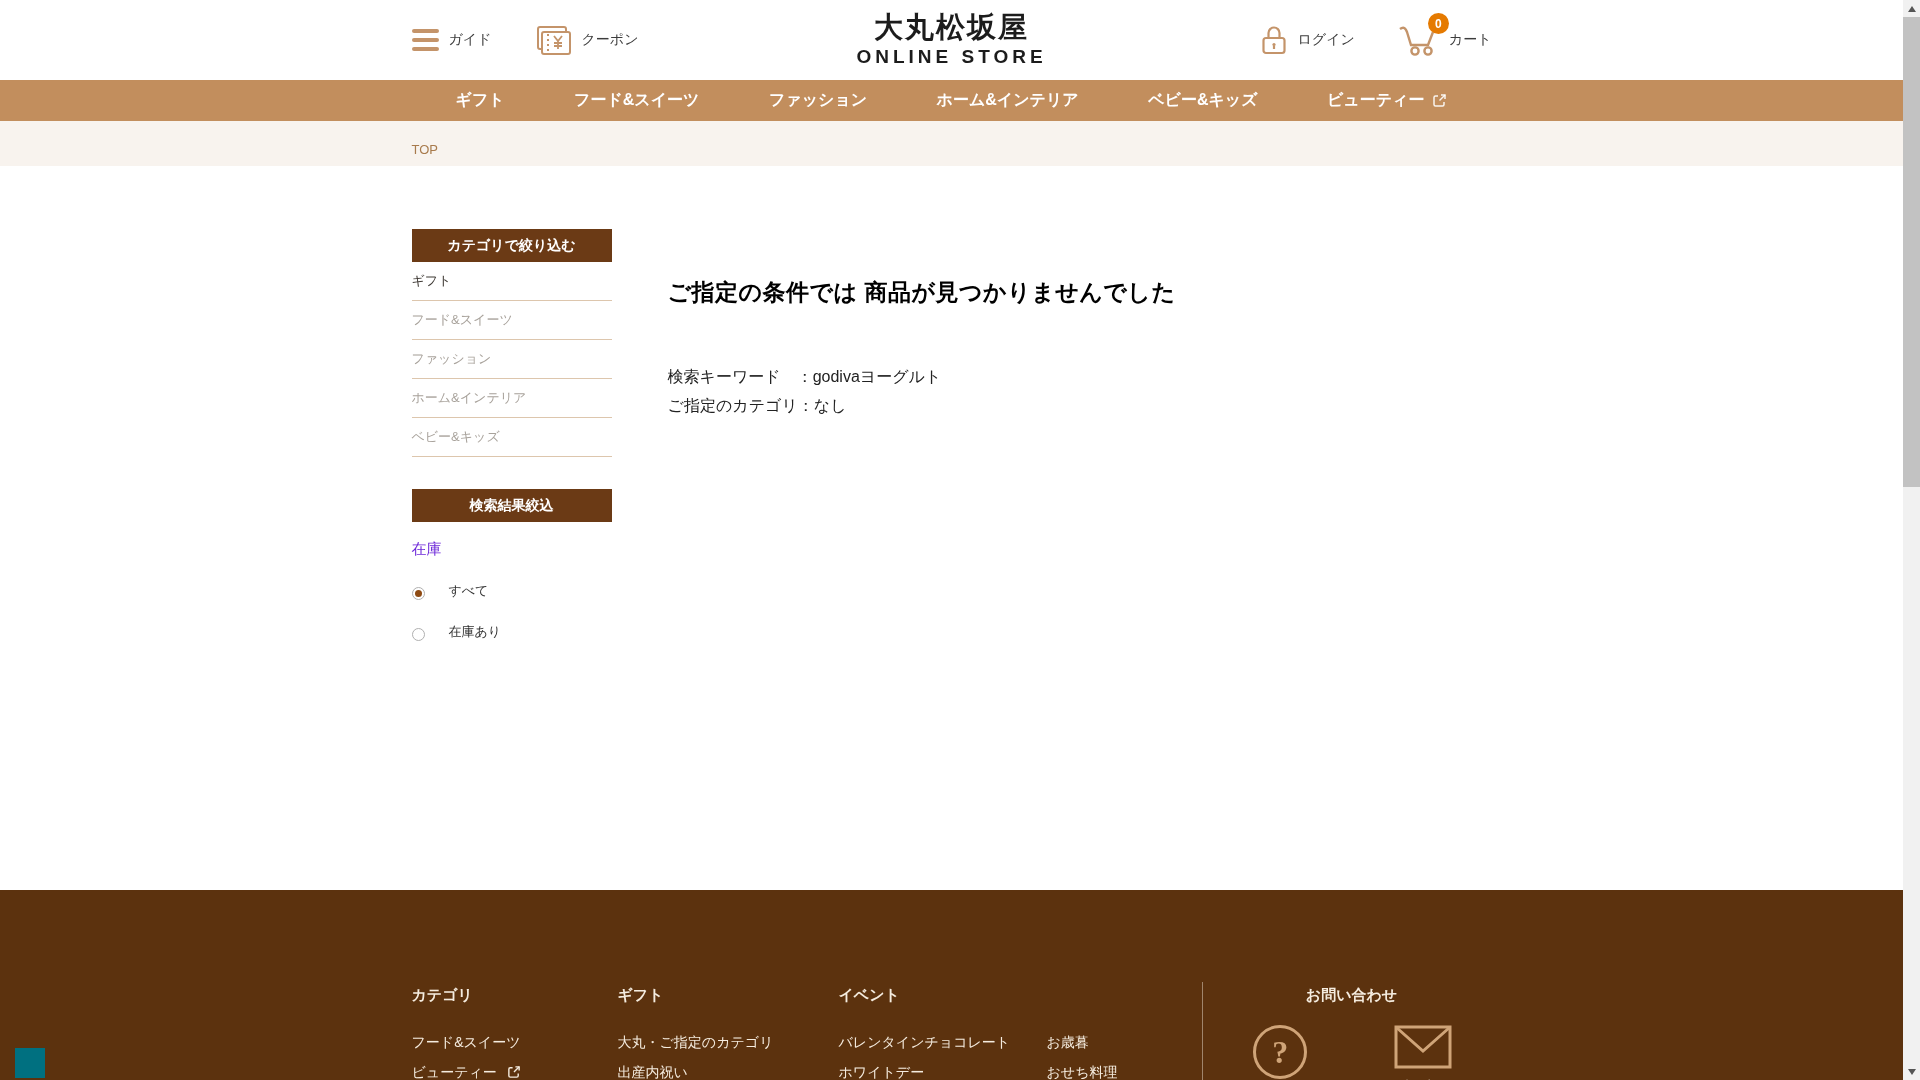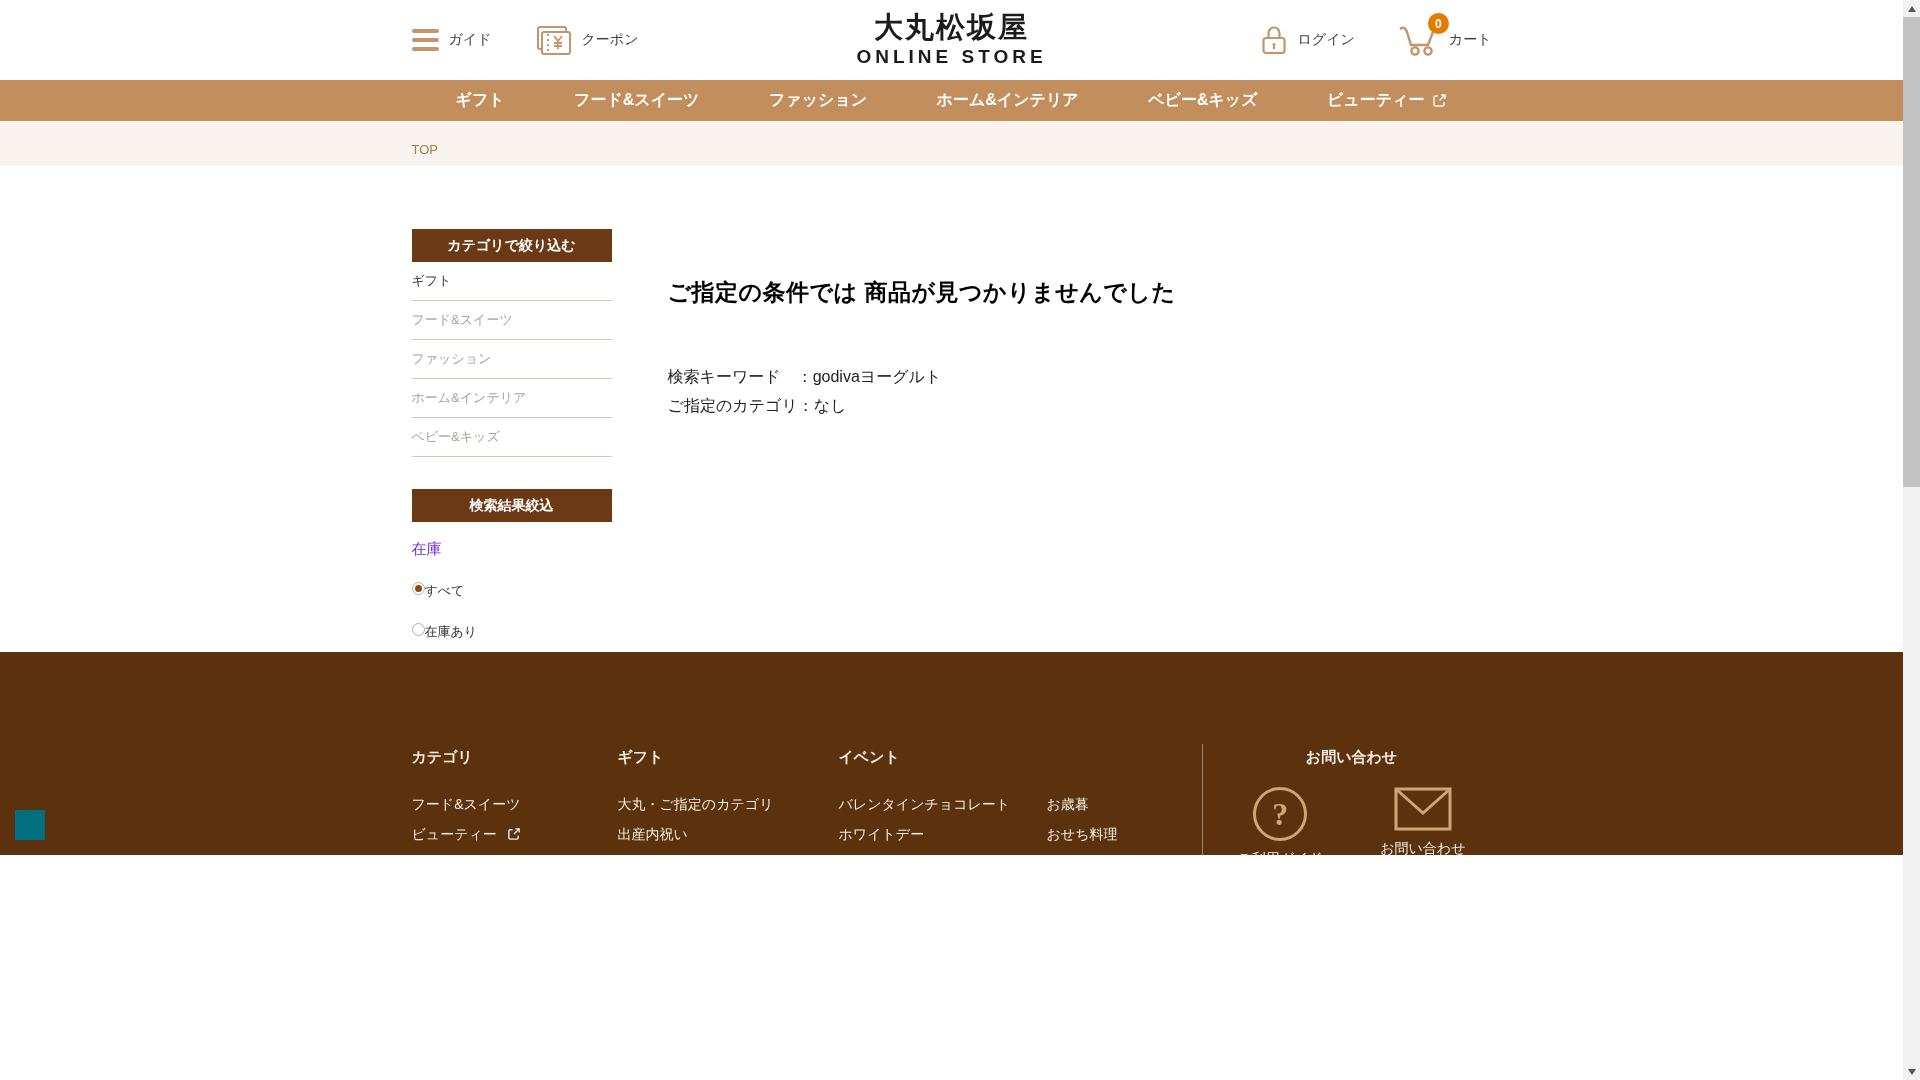--- a/index.html
+++ b/index.html
@@ -33,30 +33,30 @@
   .searchbox { flex:1; border:1px solid #8a6a4d; border-right:none; border-radius:22px 0 0 22px; display:flex; align-items:center; padding-left:19px; gap:13px; background:#fff; }
   .searchbox input { border:none; outline:none; flex:1; font-size:16px; color:#333; font-family:inherit; background:transparent; }
   .search-btn { width:119px; border:none; background:#6b3a10; border-radius:0 22px 22px 0; display:flex; align-items:center; justify-content:center; cursor:pointer; }
 
   
   .crumbband { height:45px; background:#f8f3ee; }
   .crumbband .inner { height:57px; display:flex; align-items:center; }
   .crumb { font-size:13px; color:#a87a4c; cursor:pointer; }
 
   
-  .content { height:486px; }
+  .content { height:724px; }
   .content .inner { display:flex; }
   .sidebar { width:200px; margin-top:63px; flex:none; }
   .side-header { height:33px; background:#6b3a15; color:#fff; font-size:14px; font-weight:bold; display:flex; align-items:center; justify-content:center; }
   .catlist { list-style:none; }
   .catlist li { height:39px; display:flex; align-items:center; font-size:13px; color:#a8a29b; border-bottom:1px solid #ddc6ad; cursor:pointer; }
   .catlist li.active { color:#3f3a35; }
   .side-header.second { margin-top:32px; }
   .stock-label { margin-top:18px; font-size:15px; font-weight:normal; color:#6d28d9; }
-  .radio-row { display:flex; align-items:flex-start; gap:0; margin-top:23px; font-size:13px; color:#333; cursor:pointer; }
+  .radio-row { display:flex; align-items:flex-end; gap:24px; margin-top:23px; font-size:13px; color:#333; cursor:pointer; }
   .radio { width:13px; height:13px; border:1px solid #b0b0b0; border-radius:50%; background:#fff; position:relative; flex:none; }
   .radio.checked::after { content:""; position:absolute; left:2px; top:2px; width:7px; height:7px; border-radius:50%; background:#8e4a12; }
 
   .results { margin-left:56px; margin-top:63px; }
   .results h1 { font-size:23px; font-weight:bold; color:#000000; letter-spacing:0.5px; margin-bottom:54px; white-space:nowrap;margin-top:48px; }
   .results p { font-size:16px; color:#222; line-height:29px; }
 
   
   .footer { height:203px; background:#5c320e; color:#f5ecdf; position:relative; overflow:hidden; }
   .footer .inner { padding-top:96px; display:flex; height:100%; }

